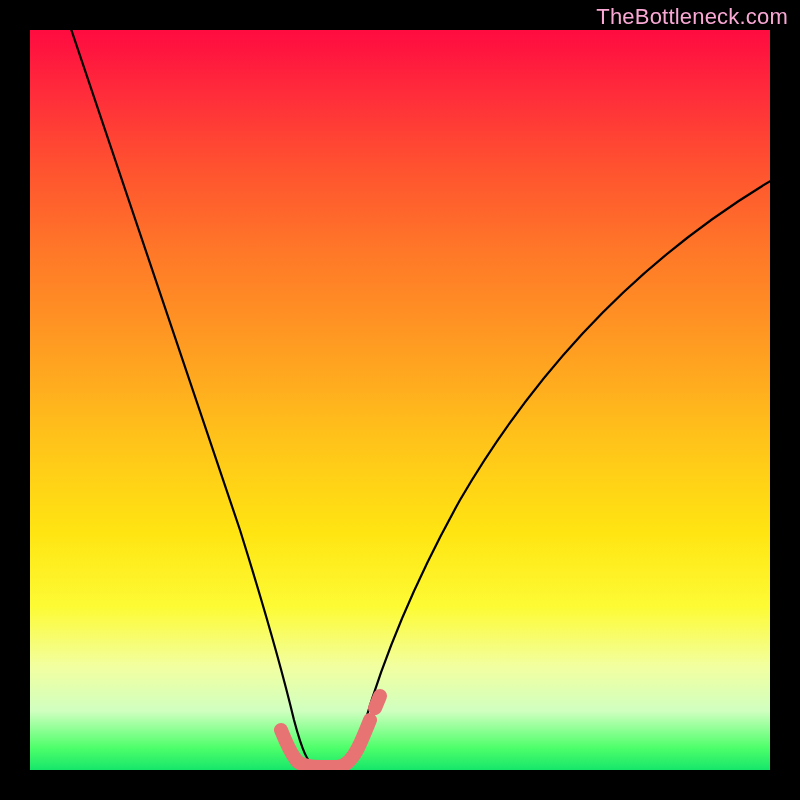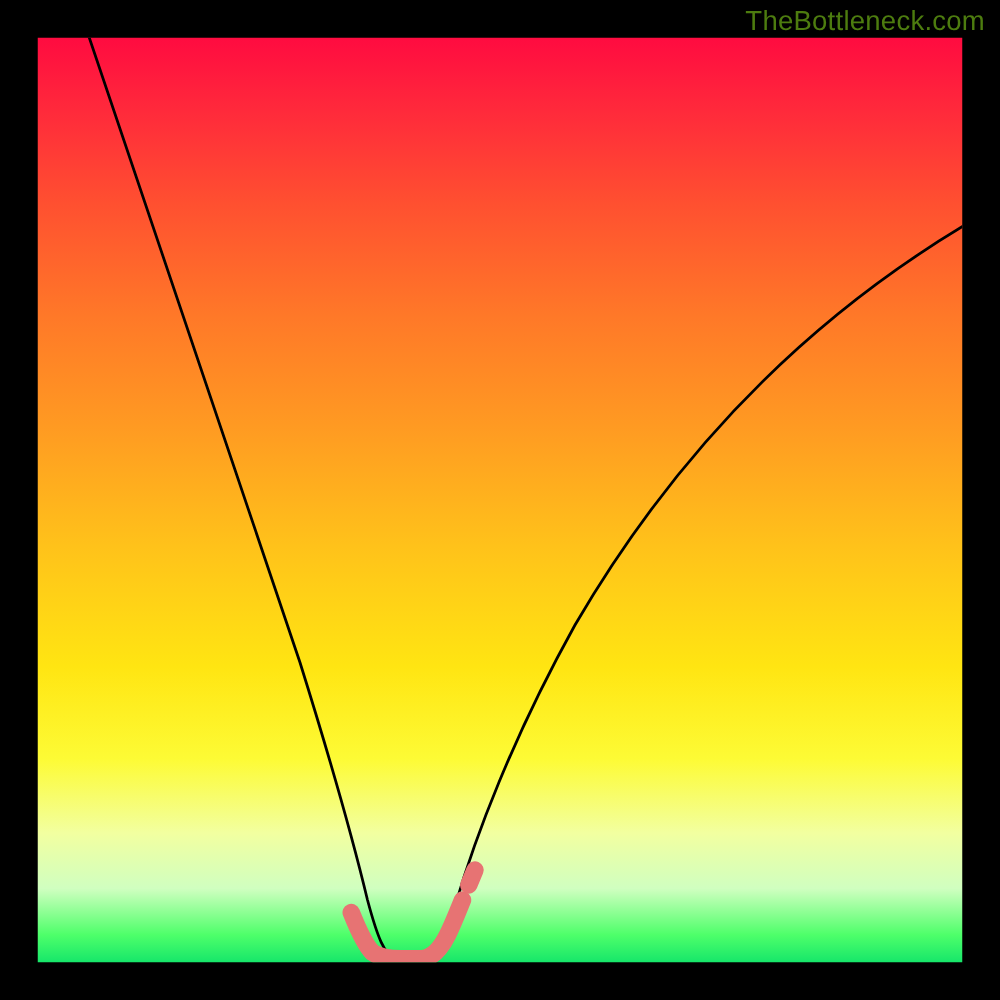--- a/index.html
+++ b/index.html
@@ -46,21 +46,21 @@
   .curve {
     position: absolute;
     inset: 0;
     width: 100%;
     height: 100%;
   }
   .watermark {
     position: absolute;
     top: 4px;
     right: 12px;
-    color: #4d7c0f;
+    color: #f9a8d4;
     font-size: 22px;
     font-weight: 400;
     letter-spacing: 0.2px;
   }
 </style>
 </head>
 <body>
 
 <div class="frame">
   <div class="plot">

